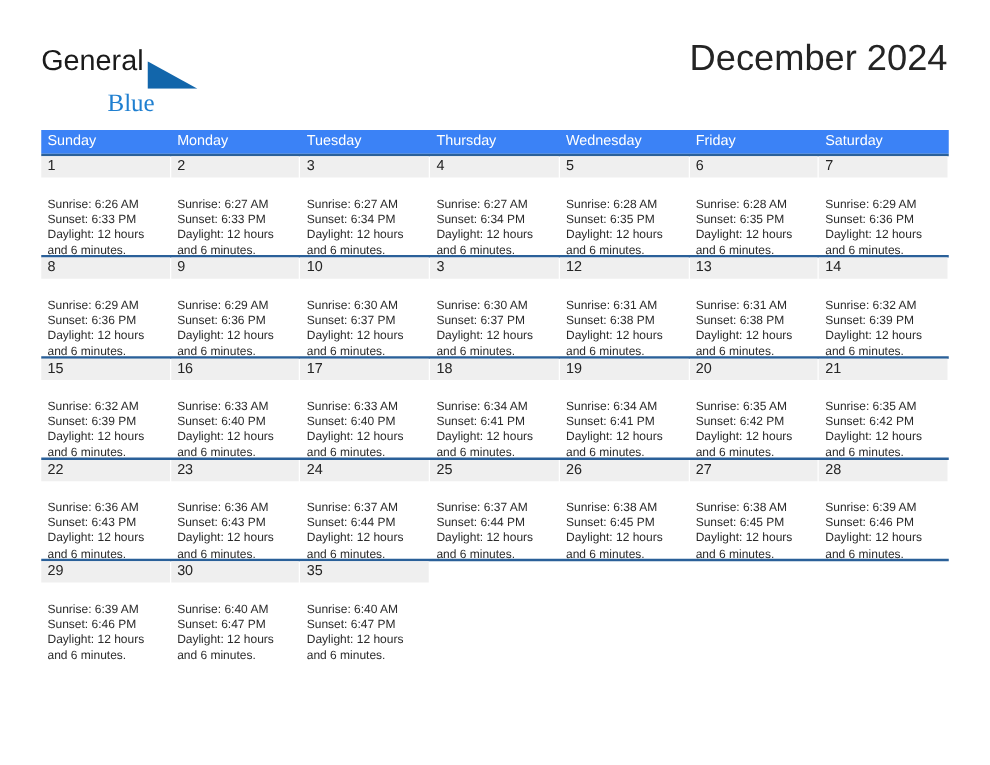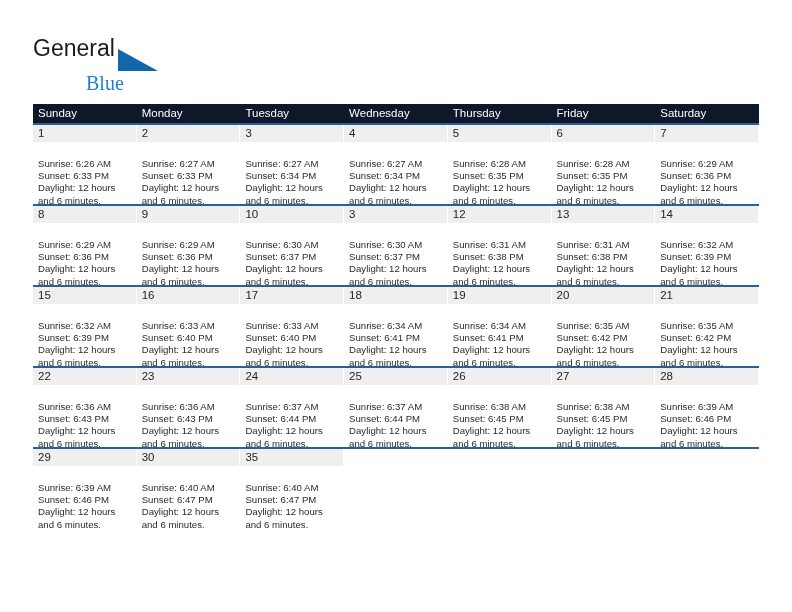--- a/index.html
+++ b/index.html
@@ -85,21 +85,21 @@
   
   .calendar {
     position: absolute;
     left: 33px;
     top: 104px;
     width: 726px;
   }
   .dow-row {
     display: flex;
     width: 726px;
-    background: #0f172a;
+    background: #3b82f6;
     align-items: center;
   }
   .dow {
     width: 103.71px;
     box-sizing: border-box;
     height: 19px;
     line-height: 19px;
     padding-left: 5px;
     font-size: 11.5px;
     color: #ffffff;
@@ -156,32 +156,33 @@
 
     <div class="logo">
       <div class="logo-line1">General</div>
       <svg class="logo-mark" viewBox="0 0 40 22">
         <polygon points="0,0 40,22 0,22" fill="#1266ab"></polygon>
       </svg>
       <div class="logo-line2">Blue</div>
     </div>
 
     <div class="title-block">
+      <div class="cal-title">December 2024</div>
     </div>
 
   </div>
 
   <div class="calendar">
 
     <div class="dow-row">
       <div class="dow">Sunday</div>
       <div class="dow">Monday</div>
       <div class="dow">Tuesday</div>
+      <div class="dow">Thursday</div>
       <div class="dow">Wednesday</div>
-      <div class="dow">Thursday</div>
       <div class="dow">Friday</div>
       <div class="dow">Saturday</div>
     </div>
 
     <div class="week">
       <div class="cell">
           <div class="daynum-band"></div>
           <div class="daynum">1</div>
           <div class="lines">
             <div class="line">Sunrise: 6:26 AM</div>

